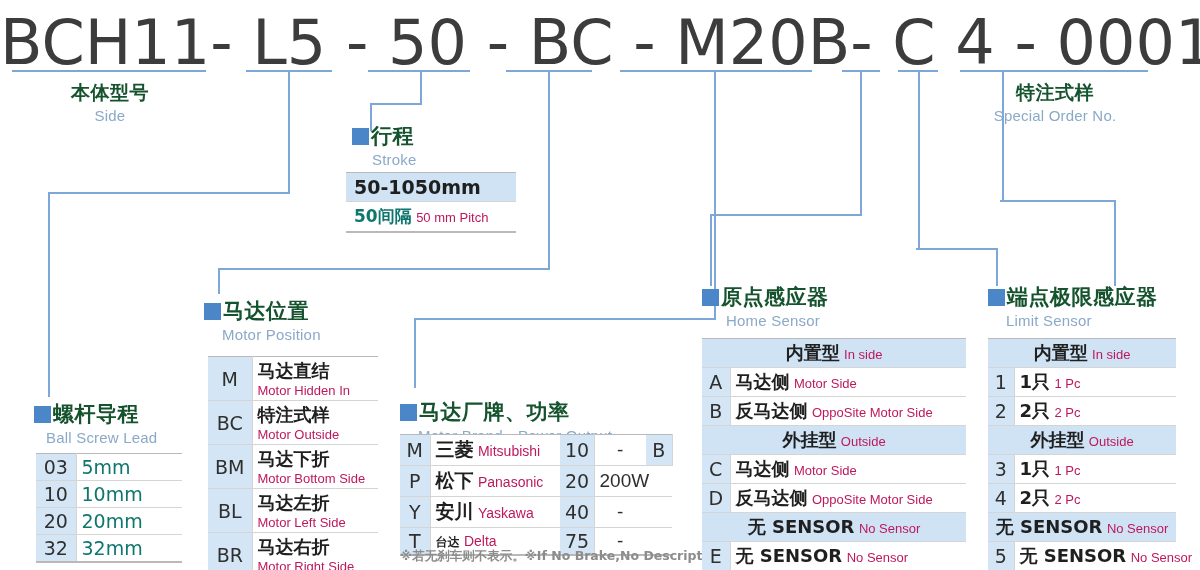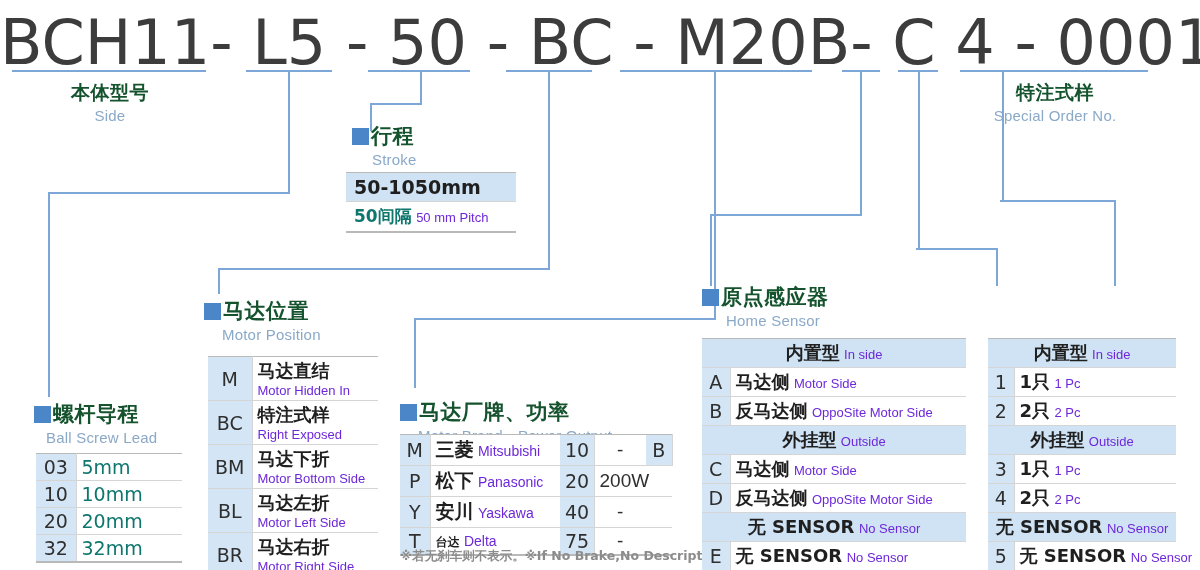--- a/index.html
+++ b/index.html
@@ -67,21 +67,21 @@
     background: #d4e6f5;
     text-align: center;
     font-size: 19px;
     color: #1f1f1f;
     border-right: 1px solid #d5d5d5;
     font-family: "DejaVu Sans", sans-serif;
   }
   td.desc { text-align: left; }
   .cn-t { font-size: 18px; font-weight: bold; color: #1f1f1f;
           font-family: "DejaVu Sans", sans-serif; }
-  .en-t { font-size: 13px; color: #6d28d9; font-weight: 500; }
+  .en-t { font-size: 13px; color: #be185d; font-weight: 500; }
   .cn-s { font-size: 17px; font-weight: bold; color: #0f766e;
           font-family: "DejaVu Sans", sans-serif; }
 
   
   td.band {
     background: #cfe3f5;
     text-align: center;
     border-right: none;
   }
   td.band .cn-t { font-size: 18px; }
@@ -222,21 +222,21 @@
           <td class="code">M</td>
           <td class="desc">
             <div class="cn-t">马达直结</div>
             <div class="en-t">Motor Hidden In</div>
           </td>
         </tr>
         <tr>
           <td class="code">BC</td>
           <td class="desc">
             <div class="cn-t">特注式样</div>
-            <div class="en-t">Right Exposed</div>
+            <div class="en-t">Motor Outside</div>
           </td>
         </tr>
         <tr>
           <td class="code">BM</td>
           <td class="desc">
             <div class="cn-t">马达下折</div>
             <div class="en-t">Motor Bottom Side</div>
           </td>
         </tr>
         <tr>
@@ -347,20 +347,24 @@
         <tr>
           <td class="band" colspan="2"><span class="cn-t">无 SENSOR</span> <span class="en-t">No Sensor</span></td>
         </tr>
         <tr>
           <td class="code">E</td>
           <td class="desc"><span class="cn-t">无 SENSOR</span> <span class="en-t">No Sensor</span></td>
         </tr>
       </tbody>
   </table>
 
+  <div class="sec-head" style="left:988px; top:283px;">
+    <span class="bullet"></span><span class="cn">端点极限感应器</span>
+    <span class="en" style="margin-left:18px;">Limit Sensor</span>
+  </div>
 
   <table class="spec" id="tbl-limit" style="left:988px; top:338px; width:188px;">
     <colgroup>
         <col style="width:26px">
         <col style="width:162px">
       </colgroup>
     <tbody>
         <tr>
           <td class="band" colspan="2"><span class="cn-t">内置型</span> <span class="en-t">In side</span></td>
         </tr>

